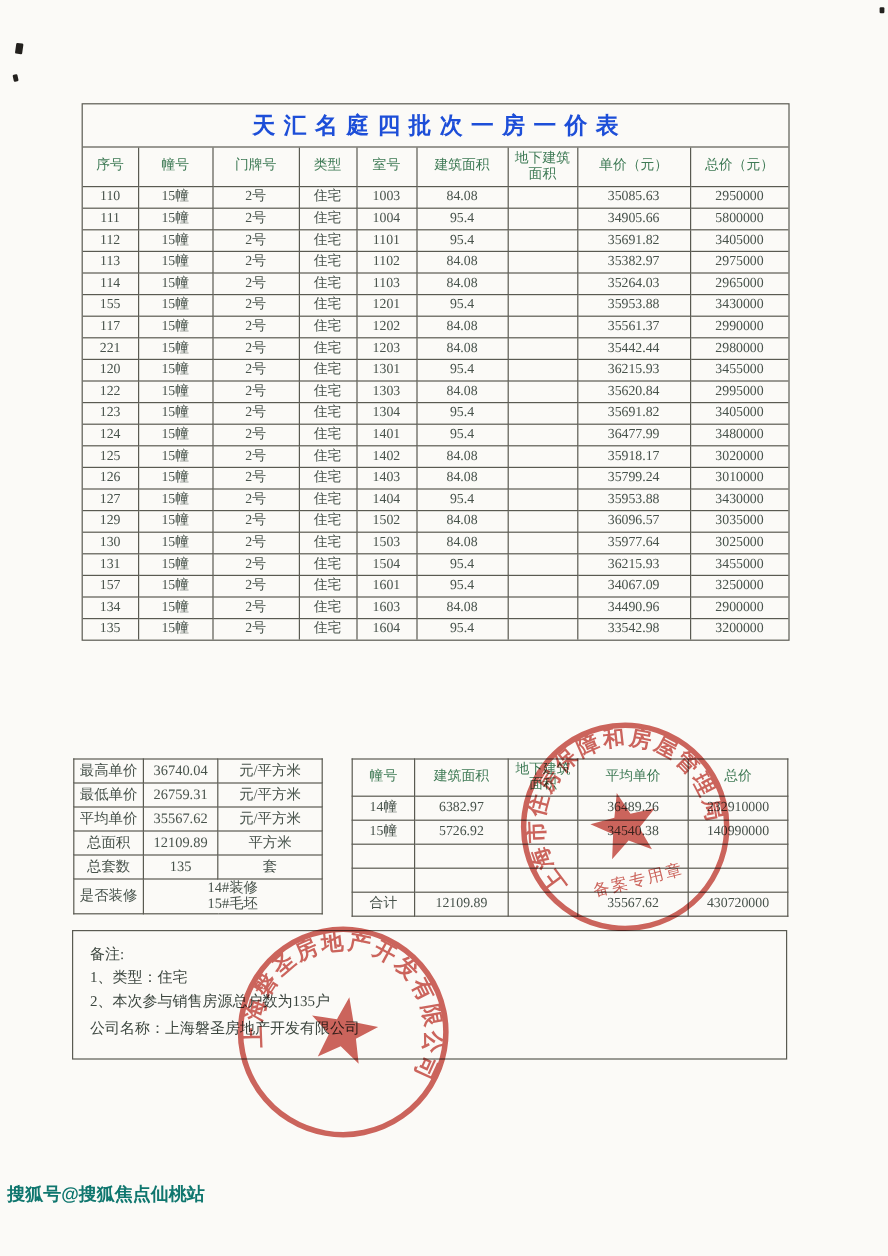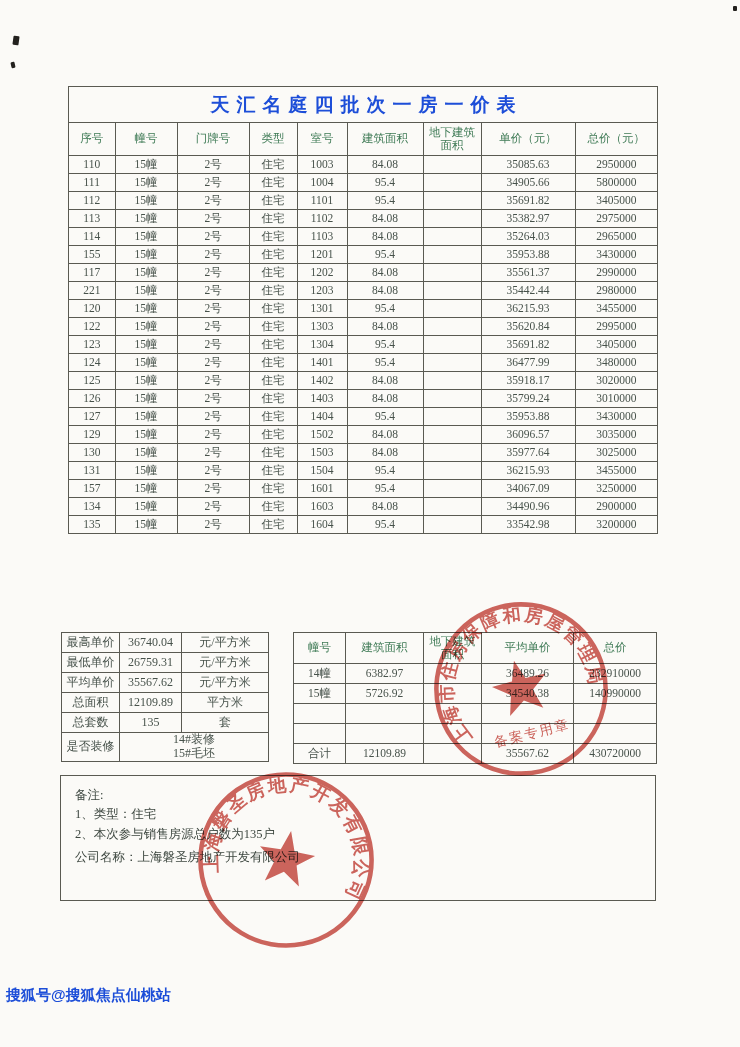--- a/index.html
+++ b/index.html
@@ -32,39 +32,39 @@
 
   
   .summary-left{position:absolute;left:61px;top:632px;width:207px;}
   .summary-left td{white-space:pre-line;height:19px;font-size:12px;}
   .summary-right{position:absolute;left:293px;top:632px;width:363px;}
   .summary-right thead th{height:30px;color:#3e7a55;}
   .summary-right td{height:19px;}
 
   
   .notes-box{
-    position:absolute;left:60px;top:775px;width:596px;height:126px;
+    position:absolute;left:60px;top:775px;width:596px;height:108px;
     border:1px solid #5a5a52;font-size:12.5px;color:#3c463f;
     padding:10px 0 0 14px;box-sizing:border-box;line-height:1.55;
   }
   .notes-box .company{margin-top:4px;}
   .notes-box .date{margin-top:14px;}
 
   
   .stamp{position:absolute;opacity:.78;mix-blend-mode:multiply;pointer-events:none;}
   .stamp-a{left:430px;top:598px;width:182px;height:182px;transform:rotate(-14deg);}
   .stamp-b{left:194px;top:768px;width:184px;height:184px;transform:rotate(10deg);}
   .stamp-ring{fill:none;stroke:#c23a31;stroke-width:5;}
   .stamp-ring-text{fill:#c23a31;font-size:20px;font-weight:600;letter-spacing:2.5px;font-family:"Liberation Serif",serif;}
   .stamp-star{fill:#c23a31;}
   .stamp-center-text{fill:#c23a31;font-size:15px;letter-spacing:2px;}
 
   .watermark{
     position:absolute;left:6px;top:986px;font-size:15px;font-weight:700;
-    color:#1d4ed8;font-family:"Liberation Sans","DejaVu Sans",sans-serif;
+    color:#0f766e;font-family:"Liberation Sans","DejaVu Sans",sans-serif;
   }
 </style>
 </head>
 <body>
 
 <div class="page">
 
   <div class="artifact a1"></div>
   <div class="artifact a2"></div>
   <div class="artifact a3"></div>

